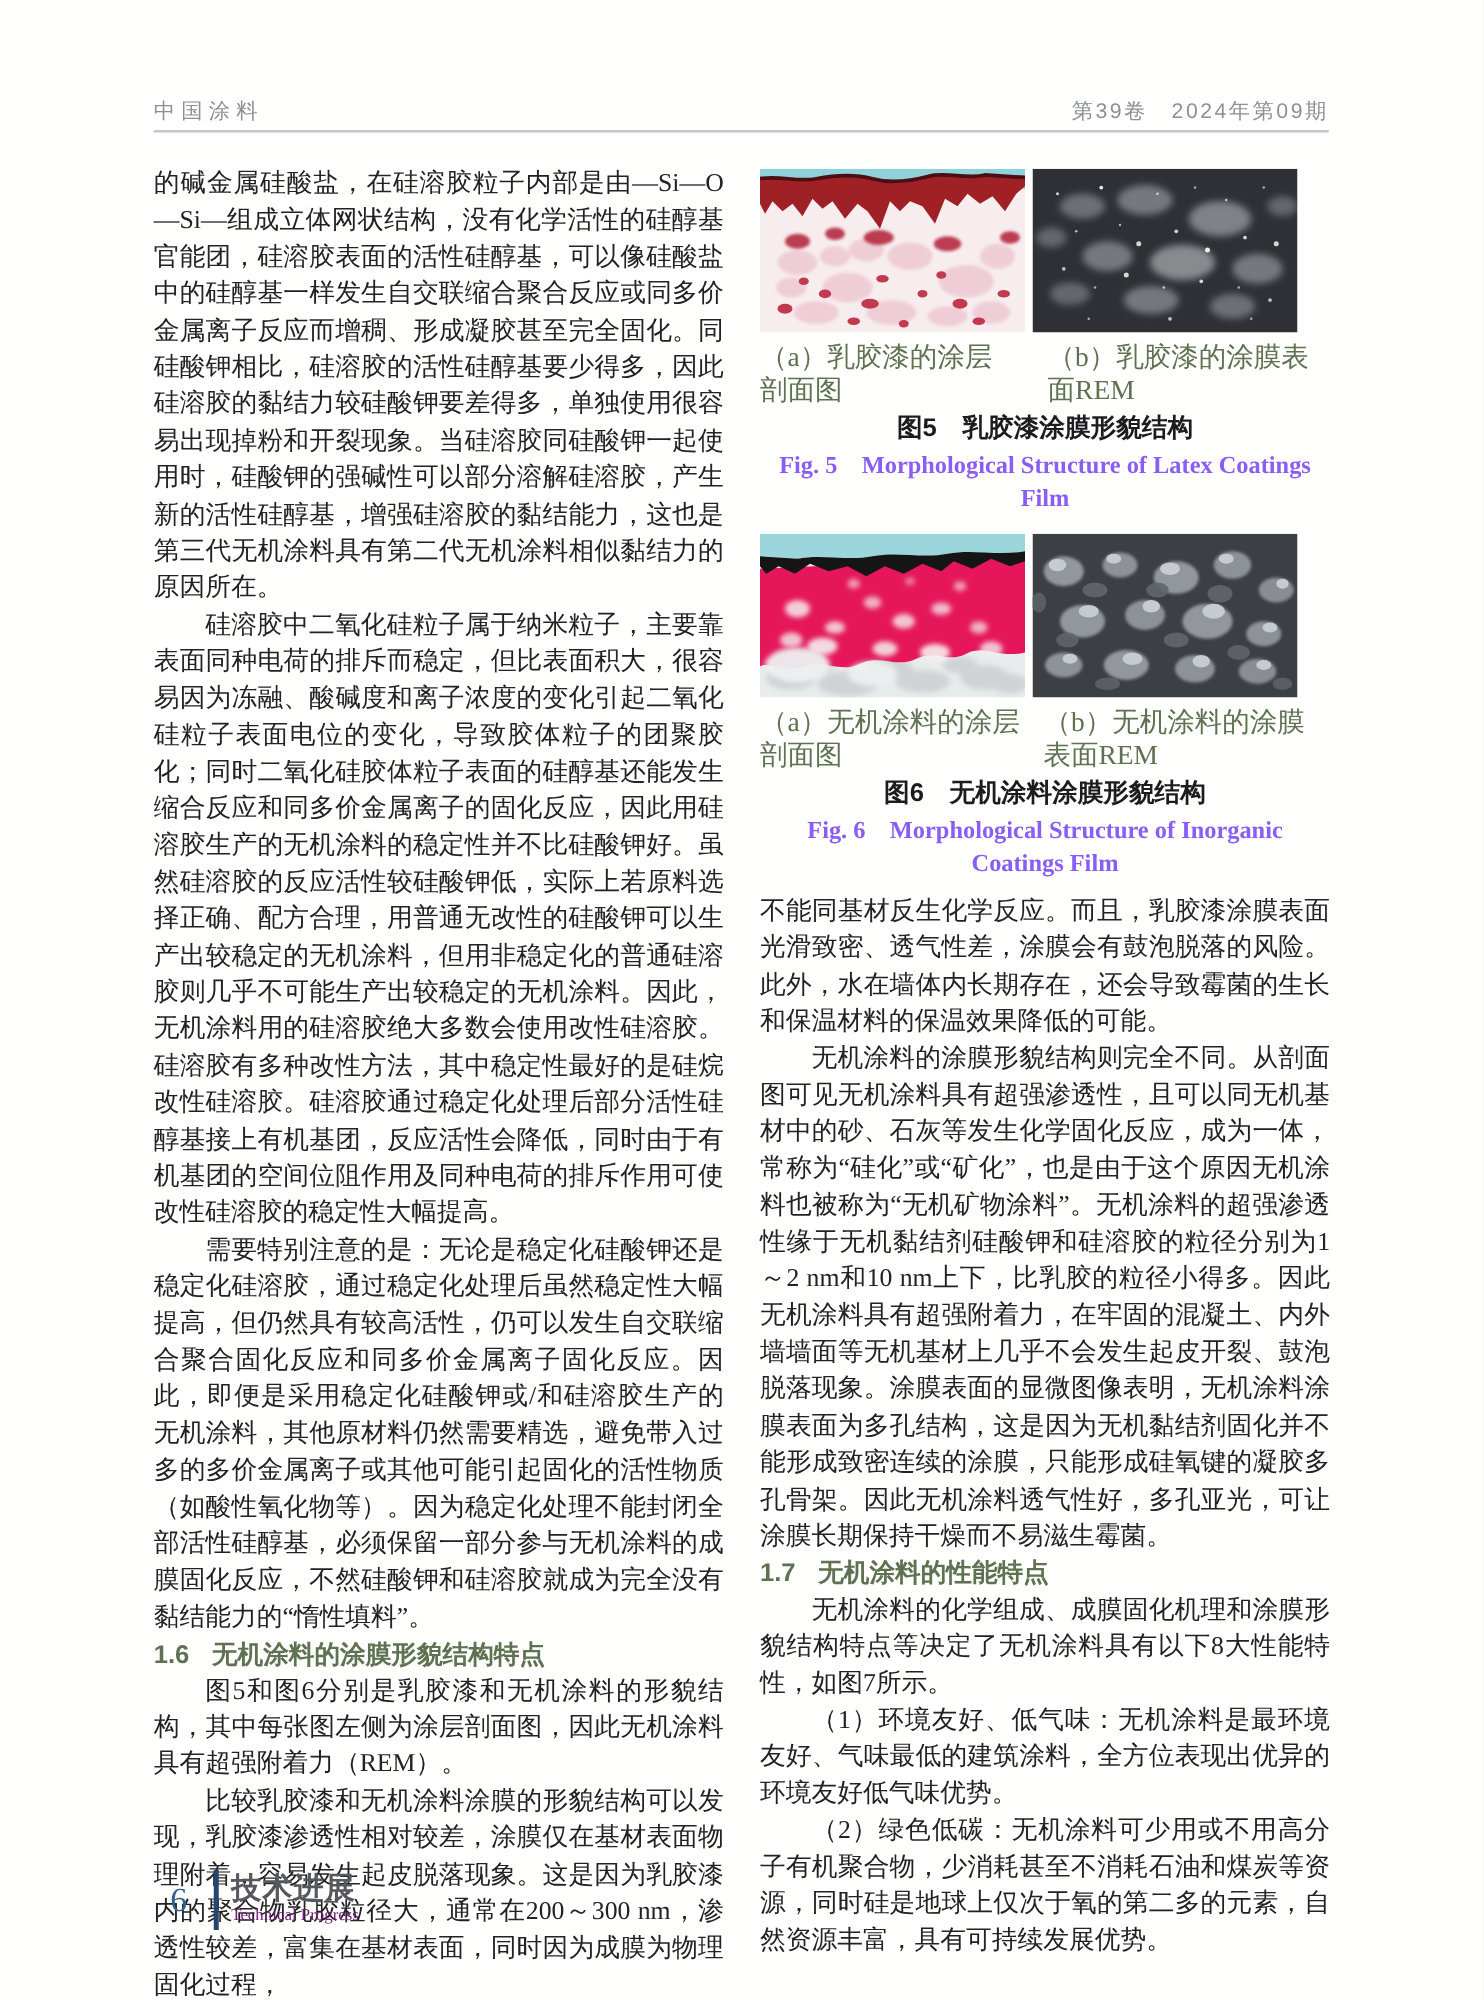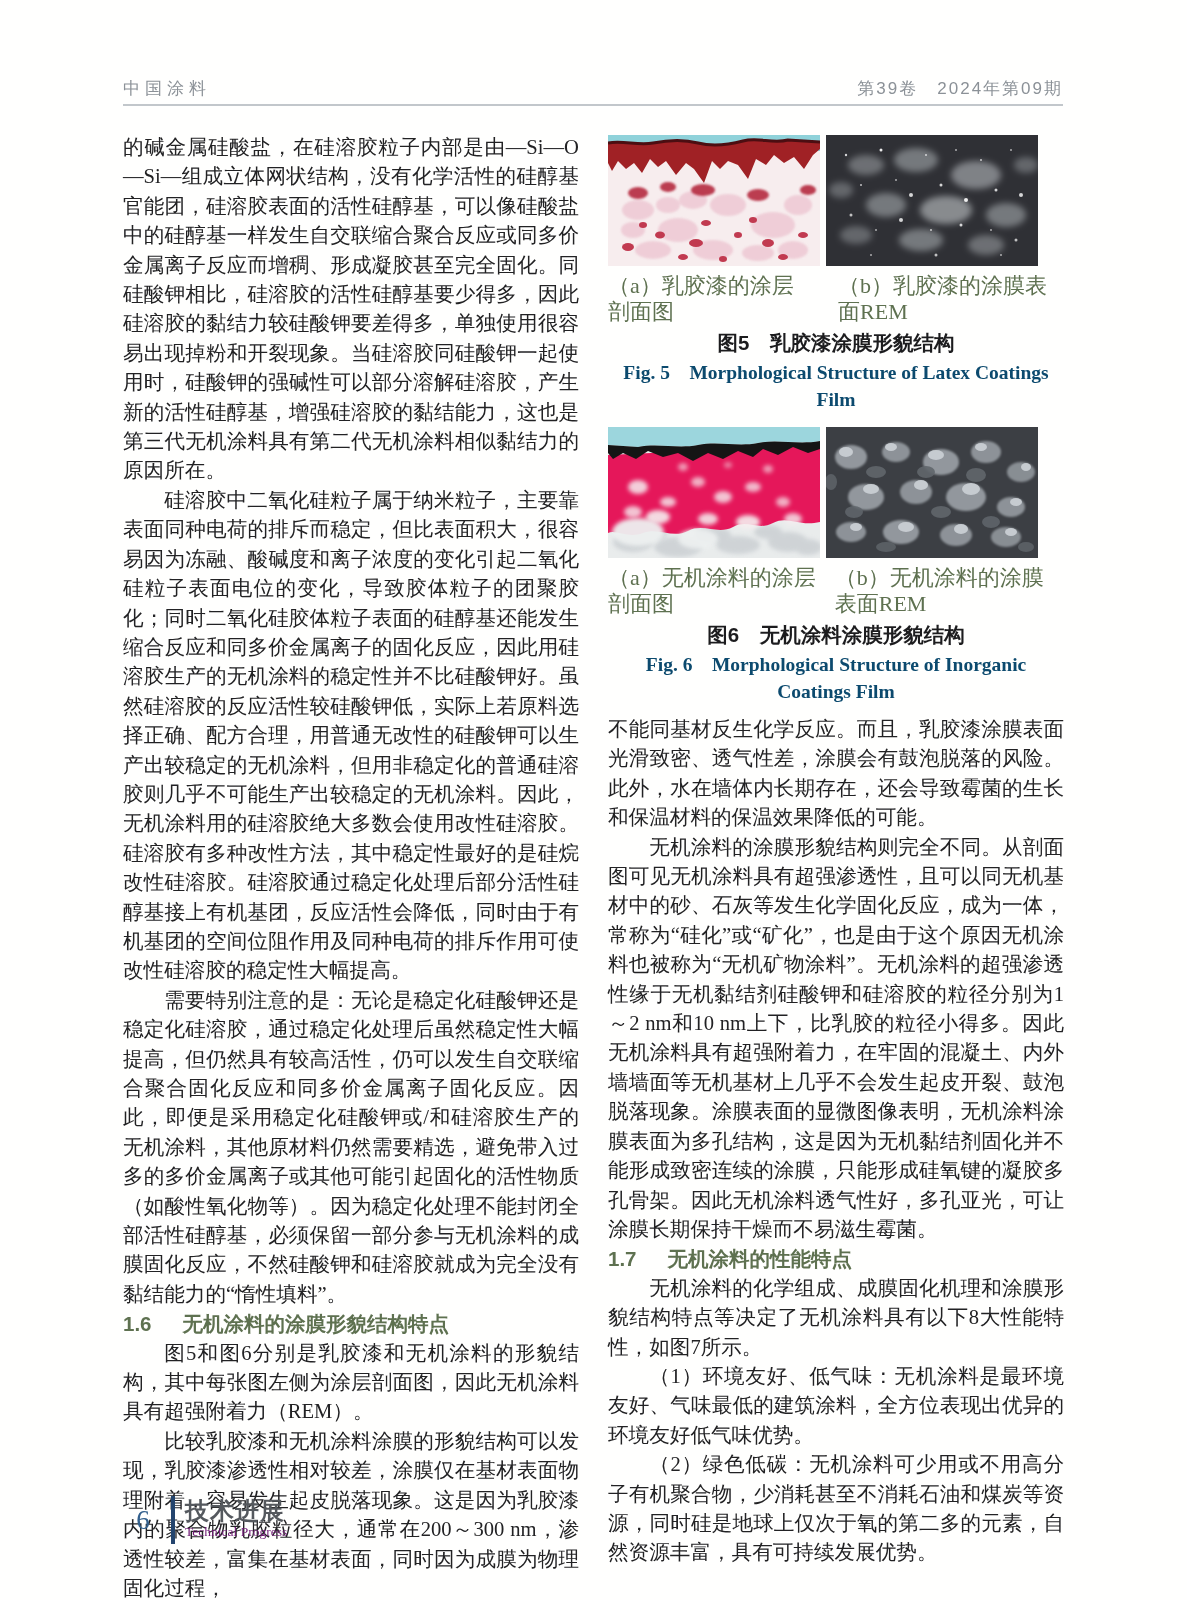--- a/index.html
+++ b/index.html
@@ -23,35 +23,35 @@
   .col{position:absolute;top:133px;width:456px;font-size:20.6px;line-height:29.4px;}
   .col-left{left:123px;}
   .col-right{left:608px;}
   p.body{margin:0;text-align:justify;text-justify:inter-ideograph;}
   p.body.ind{text-indent:2em;}
   .h-green{
     margin:0;display:flex;align-items:baseline;
     font-family:"Liberation Sans","DejaVu Sans",sans-serif;
     font-weight:bold;color:#5e7150;font-size:20.5px;line-height:29.4px;
   }
-  .h-green .hnum{margin-right:31px;}
+  .h-green .hnum{margin-right:18px;}
   
   .figure{margin:2px 0 10px 0;}
   .fig-row{display:flex;gap:6px;}
   .fig-img{width:212px;height:131px;display:block;}
   .fig-ab{
     display:flex;justify-content:center;gap:26px;margin-top:7px;
     color:#5e7150;font-size:22px;line-height:26px;
   }
   .fig-cn{
     text-align:center;font-family:"Liberation Sans","DejaVu Sans",sans-serif;
     font-weight:bold;color:#1c1c1e;font-size:20.5px;line-height:30px;margin-top:3px;
   }
   .fig-en{
-    text-align:center;font-weight:bold;color:#0c4a6e;
+    text-align:center;font-weight:bold;color:#8b5cf6;
     font-size:19.5px;line-height:27px;margin-top:1px;
   }
   
   .footer{position:absolute;left:123px;top:1496px;display:flex;align-items:center;}
   .footer .pnum{
     font-size:27px;color:#33608d;width:40px;text-align:center;
   }
   .footer .fbar{width:4px;height:48px;background:#24456e;margin:0 10px 0 8px;}
   .footer .fsec{display:flex;flex-direction:column;justify-content:center;}
   .footer .fcn{

